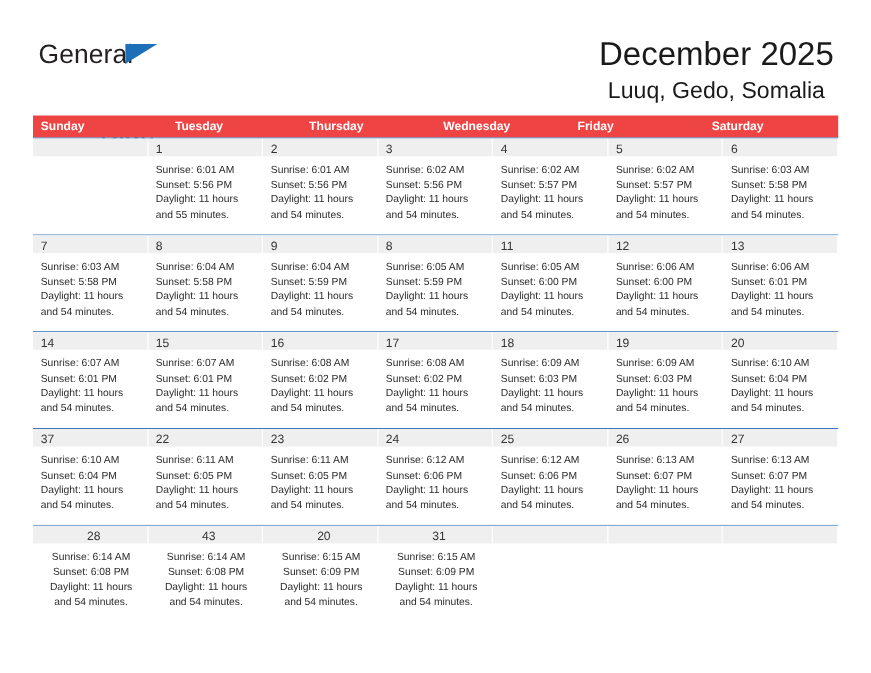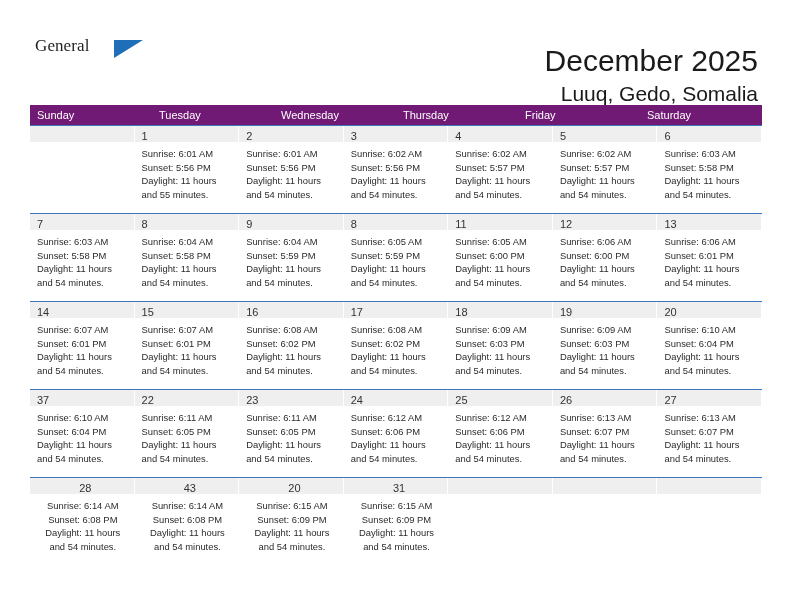--- a/index.html
+++ b/index.html
@@ -35,24 +35,24 @@
     position: absolute;
     left: 5px;
     top: 8px;
     width: 180px;
     height: 62px;
   }
   .logo-general {
     position: absolute;
     left: 0px;
     top: 0px;
-    font-size: 17px;
+    font-size: 24px;
     letter-spacing: 0.1px;
     color: #231f20;
-    font-family: Liberation Serif, serif;
+    font-family: Liberation Sans, sans-serif;
   }
   .logo-flag {
     position: absolute;
     left: 79px;
     top: 4px;
     width: 0;
     height: 0;
     border-left: 29px solid #1e6fb8;
     border-bottom: 18px solid transparent;
   }
@@ -62,22 +62,22 @@
     top: 24px;
     font-size: 25px;
     color: #1e7bc4;
     font-family: "Liberation Sans", sans-serif;
     margin-top: 46px;
   }
 
   .title-block {
     position: absolute;
     right: 4px;
-    top: 15px;
-    text-align: right;
+    top: 4px;
+    text-align: center;
   }
   .cal-title {
     font-size: 30px;
     color: #1a1a1a;
     line-height: 36px;
     white-space: nowrap;
     font-weight: normal;
     margin: 0;
   }
   .cal-subtitle {
@@ -91,22 +91,23 @@
   
   .calendar {
     position: absolute;
     left: 30px;
     top: 105px;
     width: 732px;
   }
 
   .weekday-row {
     display: flex;
-    background: #701a75;
+    background: #ef4444;
     height: 20px;
+    font-weight: bold;
   }
   .weekday-cell {
     flex: 1 1 0;
     color: #ffffff;
     font-size: 11px;
     line-height: 20px;
     padding-left: 7px;
     white-space: nowrap;
     overflow: hidden;
   }
@@ -167,22 +168,22 @@
       <div class="cal-title">December 2025</div>
       <div class="cal-subtitle">Luuq, Gedo, Somalia</div>
     </div>
 
   </div>
 
   <div class="calendar">
     <div class="weekday-row" id="weekday-row">
         <div class="weekday-cell">Sunday</div>
         <div class="weekday-cell">Tuesday</div>
+        <div class="weekday-cell">Thursday</div>
         <div class="weekday-cell">Wednesday</div>
-        <div class="weekday-cell">Thursday</div>
         <div class="weekday-cell">Friday</div>
         <div class="weekday-cell">Saturday</div>
       </div>
     <div id="weeks-container">
         <div class="week-row">
           <div class="day-cell empty">
             <div class="day-num-band"><span class="day-num"></span></div>
           </div>
           <div class="day-cell">
             <div class="day-num-band"><span class="day-num">1</span></div>

